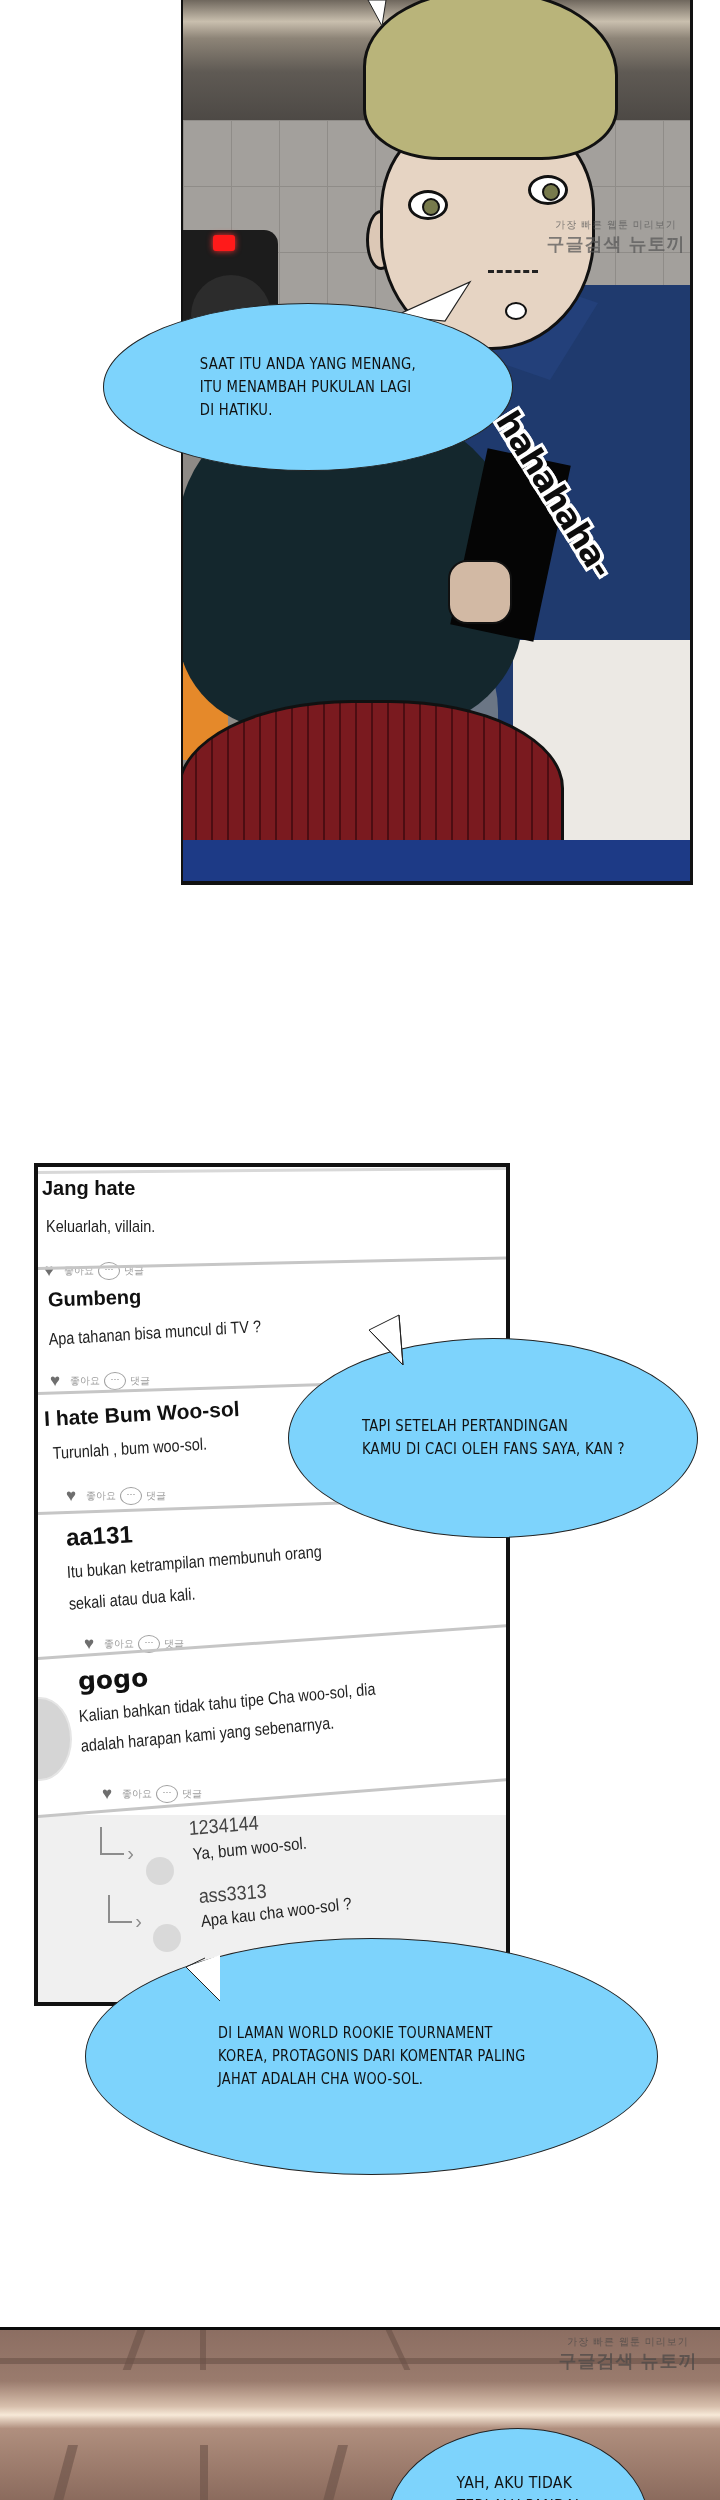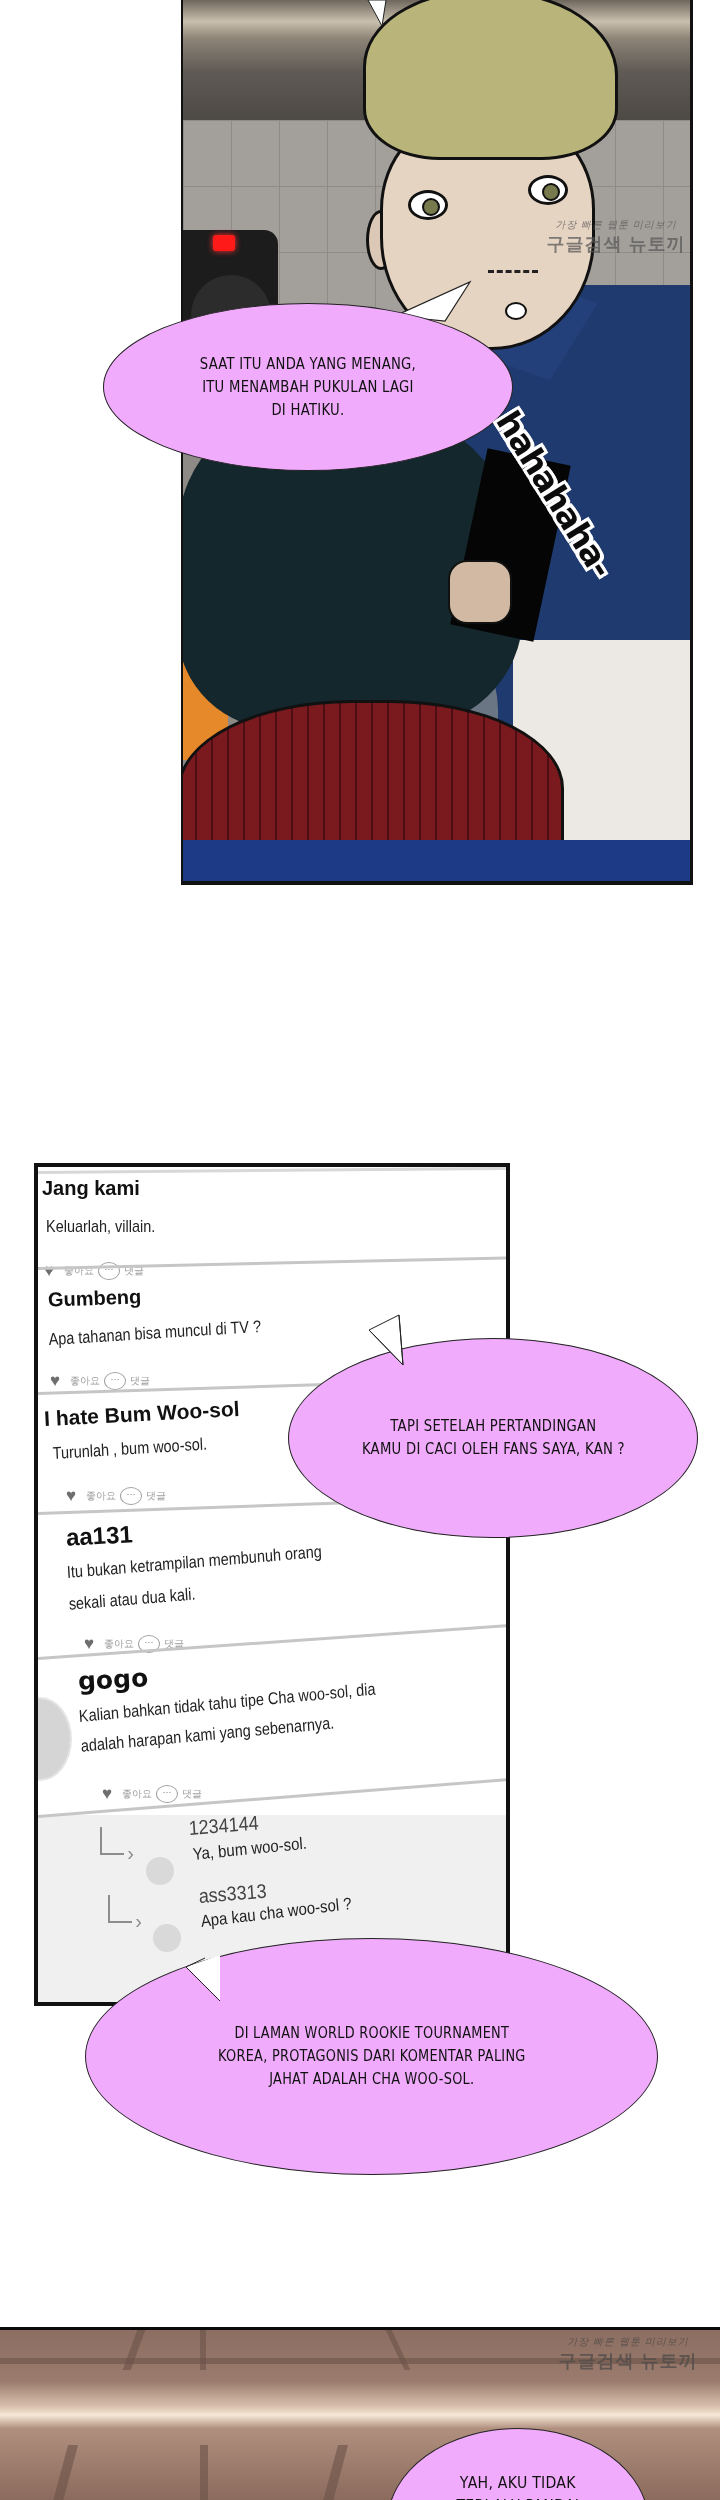--- a/index.html
+++ b/index.html
@@ -19,33 +19,33 @@
   .p1-shirt-collar { left:255px; top:270px; width:160px; height:110px; background:#23407a; clip-path:polygon(0 40%,40% 0,100% 30%,70% 100%,30% 80%); border:0; }
   .p1-neck { left:300px; top:250px; width:90px; height:90px; background:#d8c6b4; clip-path:polygon(10% 0,90% 0,70% 100%,30% 100%); }
   .p1-face { left:197px; top:115px; width:215px; height:235px; background:#e6d4c3; border:3px solid #111; border-radius:40% 40% 48% 48%; box-sizing:border-box; }
   .p1-hair { left:180px; top:-10px; width:255px; height:170px; background:#b9b47a; border:3px solid #111; border-radius:45% 50% 30% 30%; box-sizing:border-box; }
   .p1-ear { left:183px; top:210px; width:30px; height:60px; background:#dcc8b6; border:3px solid #111; border-radius:50%; box-sizing:border-box; }
   .p1-eye { width:40px; height:30px; background:#fff; border:3px solid #111; border-radius:50%; box-sizing:border-box; }
   .p1-eye::after { content:""; position:absolute; left:11px; top:5px; width:14px; height:14px; background:#777a4c; border:2px solid #111; border-radius:50%; }
   .p1-mustache { left:305px; top:270px; width:50px; height:10px; border-top:3px dashed #222; }
   .p1-mouth { left:322px; top:302px; width:18px; height:14px; background:#fff; border:2px solid #111; border-radius:50%; }
   .p1-watermark { left:358px; top:218px; width:150px; text-align:center; color:#5a5a5a; opacity:.75; }
-  .wm-small { font-size:10px; letter-spacing:1px;font-style:italic; }
+  .wm-small { font-size:10px; letter-spacing:1px; }
   .wm-big { font-size:18px; font-weight:bold; letter-spacing:1px; }
   .p1-dark-hair { left:-5px; top:400px; width:345px; height:330px; background:#14272d; border-radius:40% 50% 35% 30%; }
   .p1-phone { left:285px; top:455px; width:85px; height:180px; background:#050505; transform:rotate(12deg); }
   .p1-hand { left:265px; top:560px; width:60px; height:60px; background:#d2b9a4; border:2px solid #111; border-radius:30%; }
   .p1-bg-person { left:225px; top:650px; width:90px; height:150px; background:#6b7685; border-radius:40% 40% 0 0; }
   .p1-white-shirt { left:330px; top:640px; width:185px; height:250px; background:#ece9e4; }
   .p1-orange { left:0; top:640px; width:45px; height:120px; background:#e5892a; }
   .p1-sweater { left:-5px; top:700px; width:380px; height:190px; background:#7a1a1f; border-radius:45% 45% 0 0; border:3px solid #111;
      background-image:repeating-linear-gradient(90deg, transparent 0 14px, #4d0d12 14px 16px); }
   .p1-jacket { left:-5px; top:840px; width:520px; height:60px; background:#1d3a86; }
 
-  .bubble { position:absolute; background:#f0abfc; border:1.5px solid #222; border-radius:50%; display:flex; align-items:center; justify-content:center; text-align:center; box-sizing:border-box; }
+  .bubble { position:absolute; background:#7dd3fc; border:1.5px solid #222; border-radius:50%; display:flex; align-items:center; justify-content:center; box-sizing:border-box; }
   .bubble-text { font-family:"DejaVu Sans", sans-serif; font-size:15px; line-height:23px; color:#111; letter-spacing:0.3px; transform:scaleX(.88); }
 
   .sfx { left:505px; top:395px; transform:rotate(58deg); transform-origin:left center; font-family:"DejaVu Sans", sans-serif; font-weight:bold; font-size:33px; color:#0c0c0c; letter-spacing:-1px;
      text-shadow:-3px -3px 0 #fff,3px -3px 0 #fff,-3px 3px 0 #fff,3px 3px 0 #fff,0 3px 0 #fff,0 -3px 0 #fff,3px 0 0 #fff,-3px 0 0 #fff; white-space:nowrap; }
 
   
   #comments { left:34px; top:1163px; width:476px; height:843px; background:#fff; border:4px solid #111; box-sizing:border-box; overflow:hidden; }
   .c-name { position:absolute; font-weight:bold; color:#111; white-space:nowrap; }
   .c-text { position:absolute; color:#222; font-size:17px; line-height:30px; white-space:nowrap; transform:scaleX(.85); transform-origin:left top; }
   .c-actions { position:absolute; display:flex; align-items:center; gap:4px; color:#9a9a9a; font-size:10px; }
@@ -111,21 +111,21 @@
     <div>SAAT ITU ANDA YANG MENANG,</div>
     <div>ITU MENAMBAH PUKULAN LAGI</div>
     <div>DI HATIKU.</div>
   </div>
 </div>
 <div class="abs sfx">hahahaha-</div>
 
 <div id="comments" class="abs">
   <div class="divider" style="top:4px;transform:rotate(-0.5deg);background:#d8d8d8;"></div>
 
-  <div class="c-name" style="left:4px;top:10px;font-size:20px;">Jang kami</div>
+  <div class="c-name" style="left:4px;top:10px;font-size:20px;">Jang hate</div>
   <div class="c-text" style="left:8px;top:45px;">Keluarlah, villain.</div>
   <div class="c-actions" style="left:6px;top:95px;">
     <span class="heart">♥</span>
     <span>좋아요</span>
     <span class="dots">···</span>
     <span>댓글</span>
   </div>
   <div class="divider" style="top:100px;transform:rotate(-1.3deg);"></div>
 
   <div class="c-name" style="left:10px;top:120px;font-size:20px;transform:rotate(-2deg);">Gumbeng</div>

